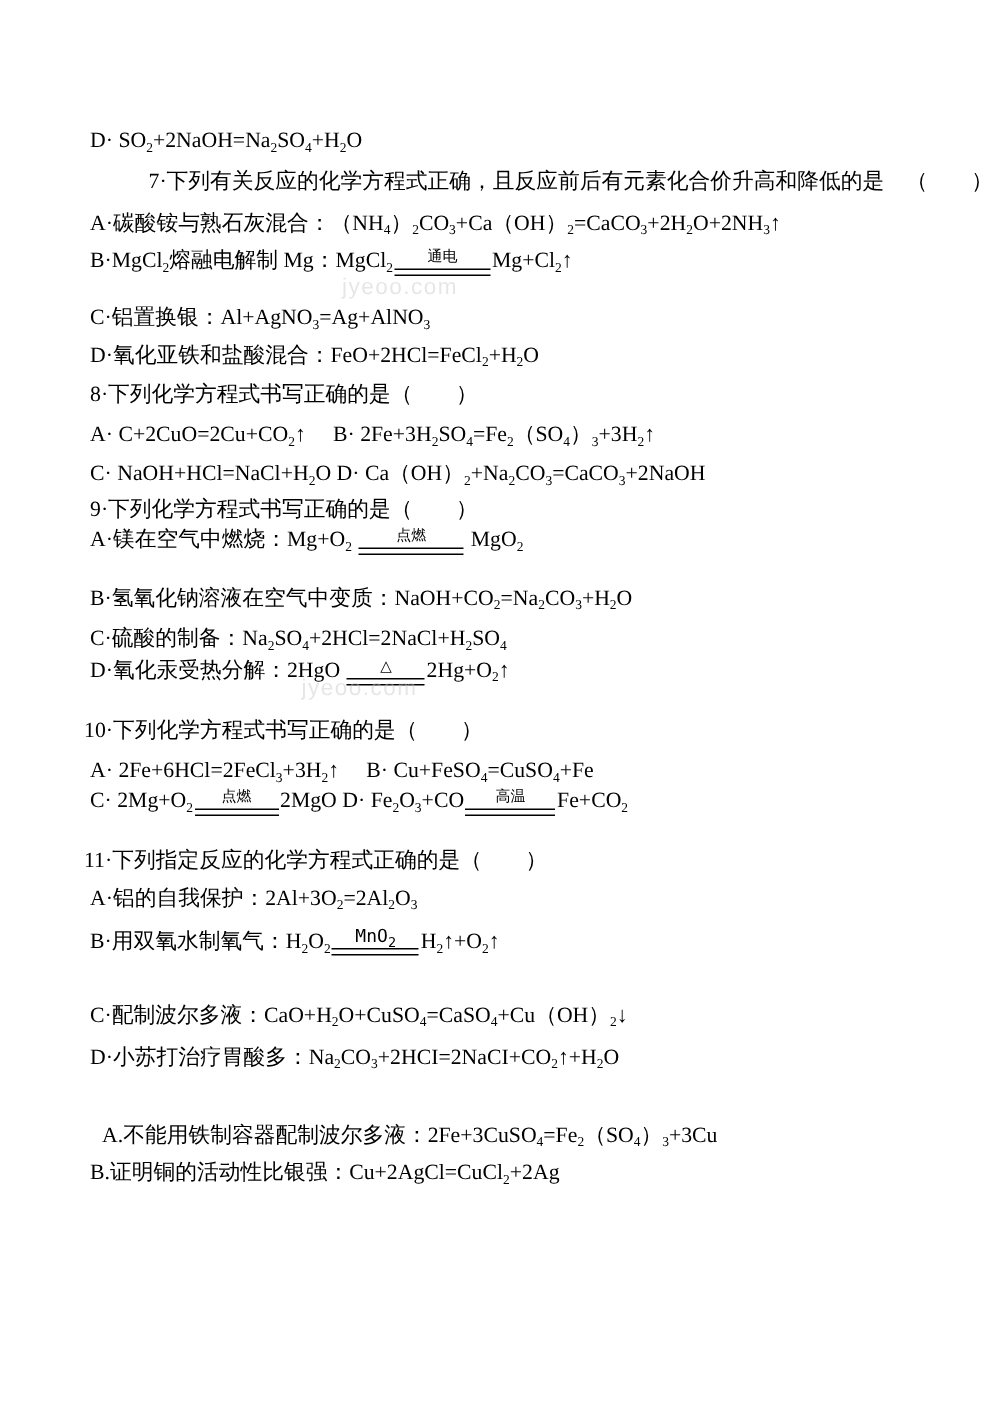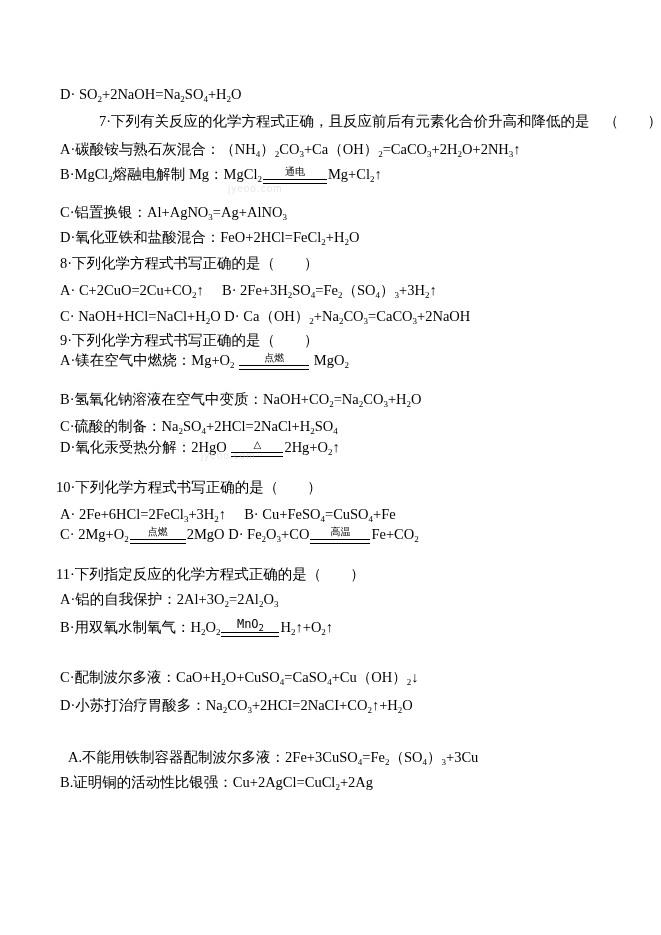--- a/index.html
+++ b/index.html
@@ -40,21 +40,21 @@
     font-size:12px;
   }
   .cond .dline{
     display:block;
     height:3px;
     border-top:1px solid #000000;
     border-bottom:1px solid #000000;
   }
   .wm{
     position:absolute;
-    font-size:10px;
+    font-size:15px;
     letter-spacing:1px;
     opacity:.45;
     font-family:"Liberation Sans","DejaVu Sans",sans-serif;
   }
 </style>
 </head>
 <body>
 
 <div class="page" style="background: rgb(255, 255, 255); color: rgb(0, 0, 0);">
     <div class="line" style="top: 85px; left: 60px;"><span>D· SO<sub>2</sub>+2NaOH=Na<sub>2</sub>SO<sub>4</sub>+H<sub>2</sub>O</span></div>

